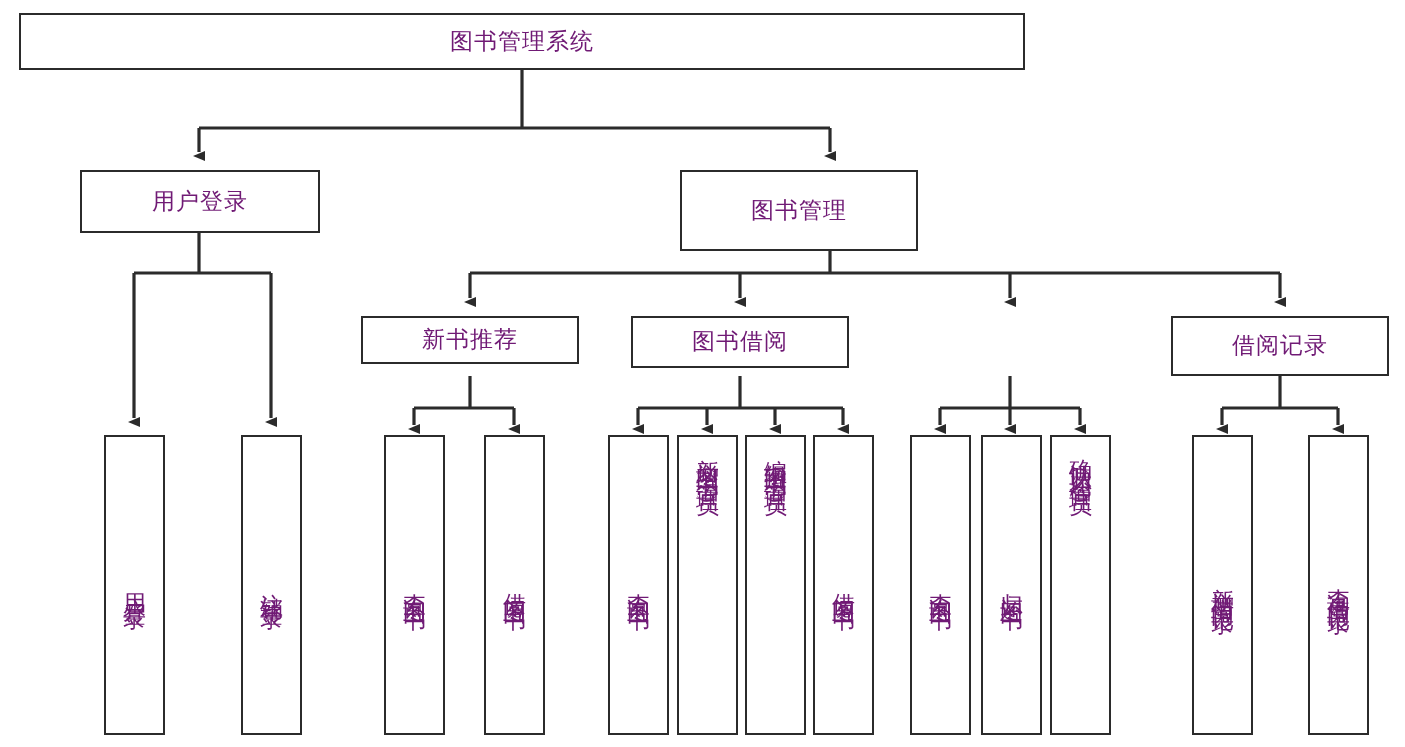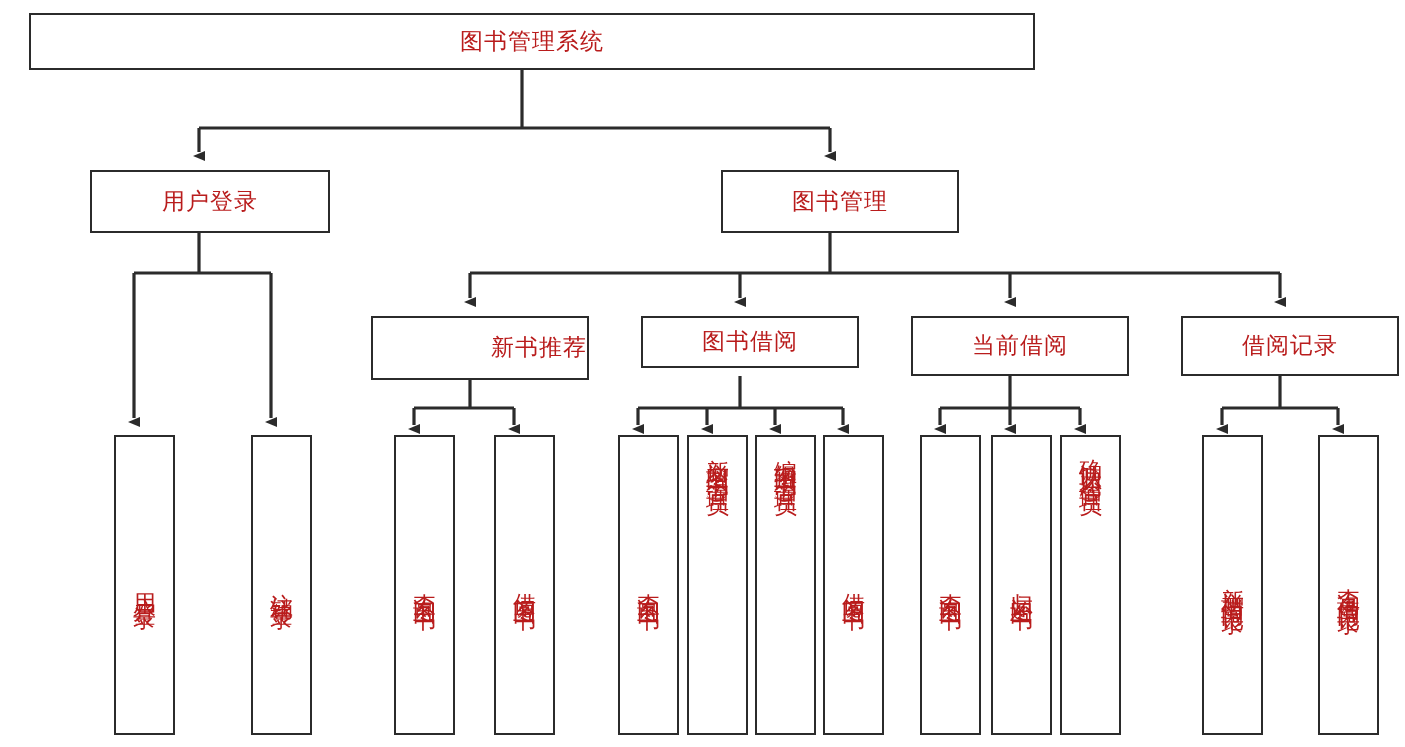--- a/index.html
+++ b/index.html
@@ -26,22 +26,21 @@
     pointer-events: none;
   }
   .node {
     position: absolute;
     box-sizing: border-box;
     border: 2.5px solid #2b2b2b;
     background: #ffffff;
     display: flex;
     align-items: center;
     justify-content: center;
-    color: #b91c1c;
-    margin-left: 10px;
+    color: #701a75;
   }
   .node-h {
     font-size: 23px;
     letter-spacing: 1px;
     line-height: 1.1;
     white-space: nowrap;
   }
   .node-root {
     font-size: 23px;
   }
@@ -127,32 +126,29 @@
     </g>
   </svg>
 
   <div class="node node-h node-root" style="left:19px; top:13px; width:1006px; height:57px;">
     <span>图书管理系统</span>
   </div>
 
   <div class="node node-h" style="left:80px; top:170px; width:240px; height:63px;">
     <span>用户登录</span>
   </div>
-  <div class="node node-h" style="left:711px; top:170px; width:238px; height:63px;">
+  <div class="node node-h" style="left:680px; top:170px; width:238px; height:81px;">
     <span>图书管理</span>
   </div>
 
-  <div class="node node-h" style="left:361px; top:316px; width:218px; height:64px;justify-content:flex-end;">
+  <div class="node node-h" style="left:361px; top:316px; width:218px; height:48px;">
     <span>新书推荐</span>
   </div>
   <div class="node node-h" style="left:631px; top:316px; width:218px; height:52px;">
     <span>图书借阅</span>
-  </div>
-  <div class="node node-h" style="left:901px; top:316px; width:218px; height:60px;">
-    <span>当前借阅</span>
   </div>
   <div class="node node-h" style="left:1171px; top:316px; width:218px; height:60px;">
     <span>借阅记录</span>
   </div>
 
   <div class="node node-v" style="left:104px; top:435px; width:61px; height:300px;">
     <span class="vtext">用户登录</span>
   </div>
   <div class="node node-v" style="left:241px; top:435px; width:61px; height:300px;">
     <span class="vtext">注销登录</span>

